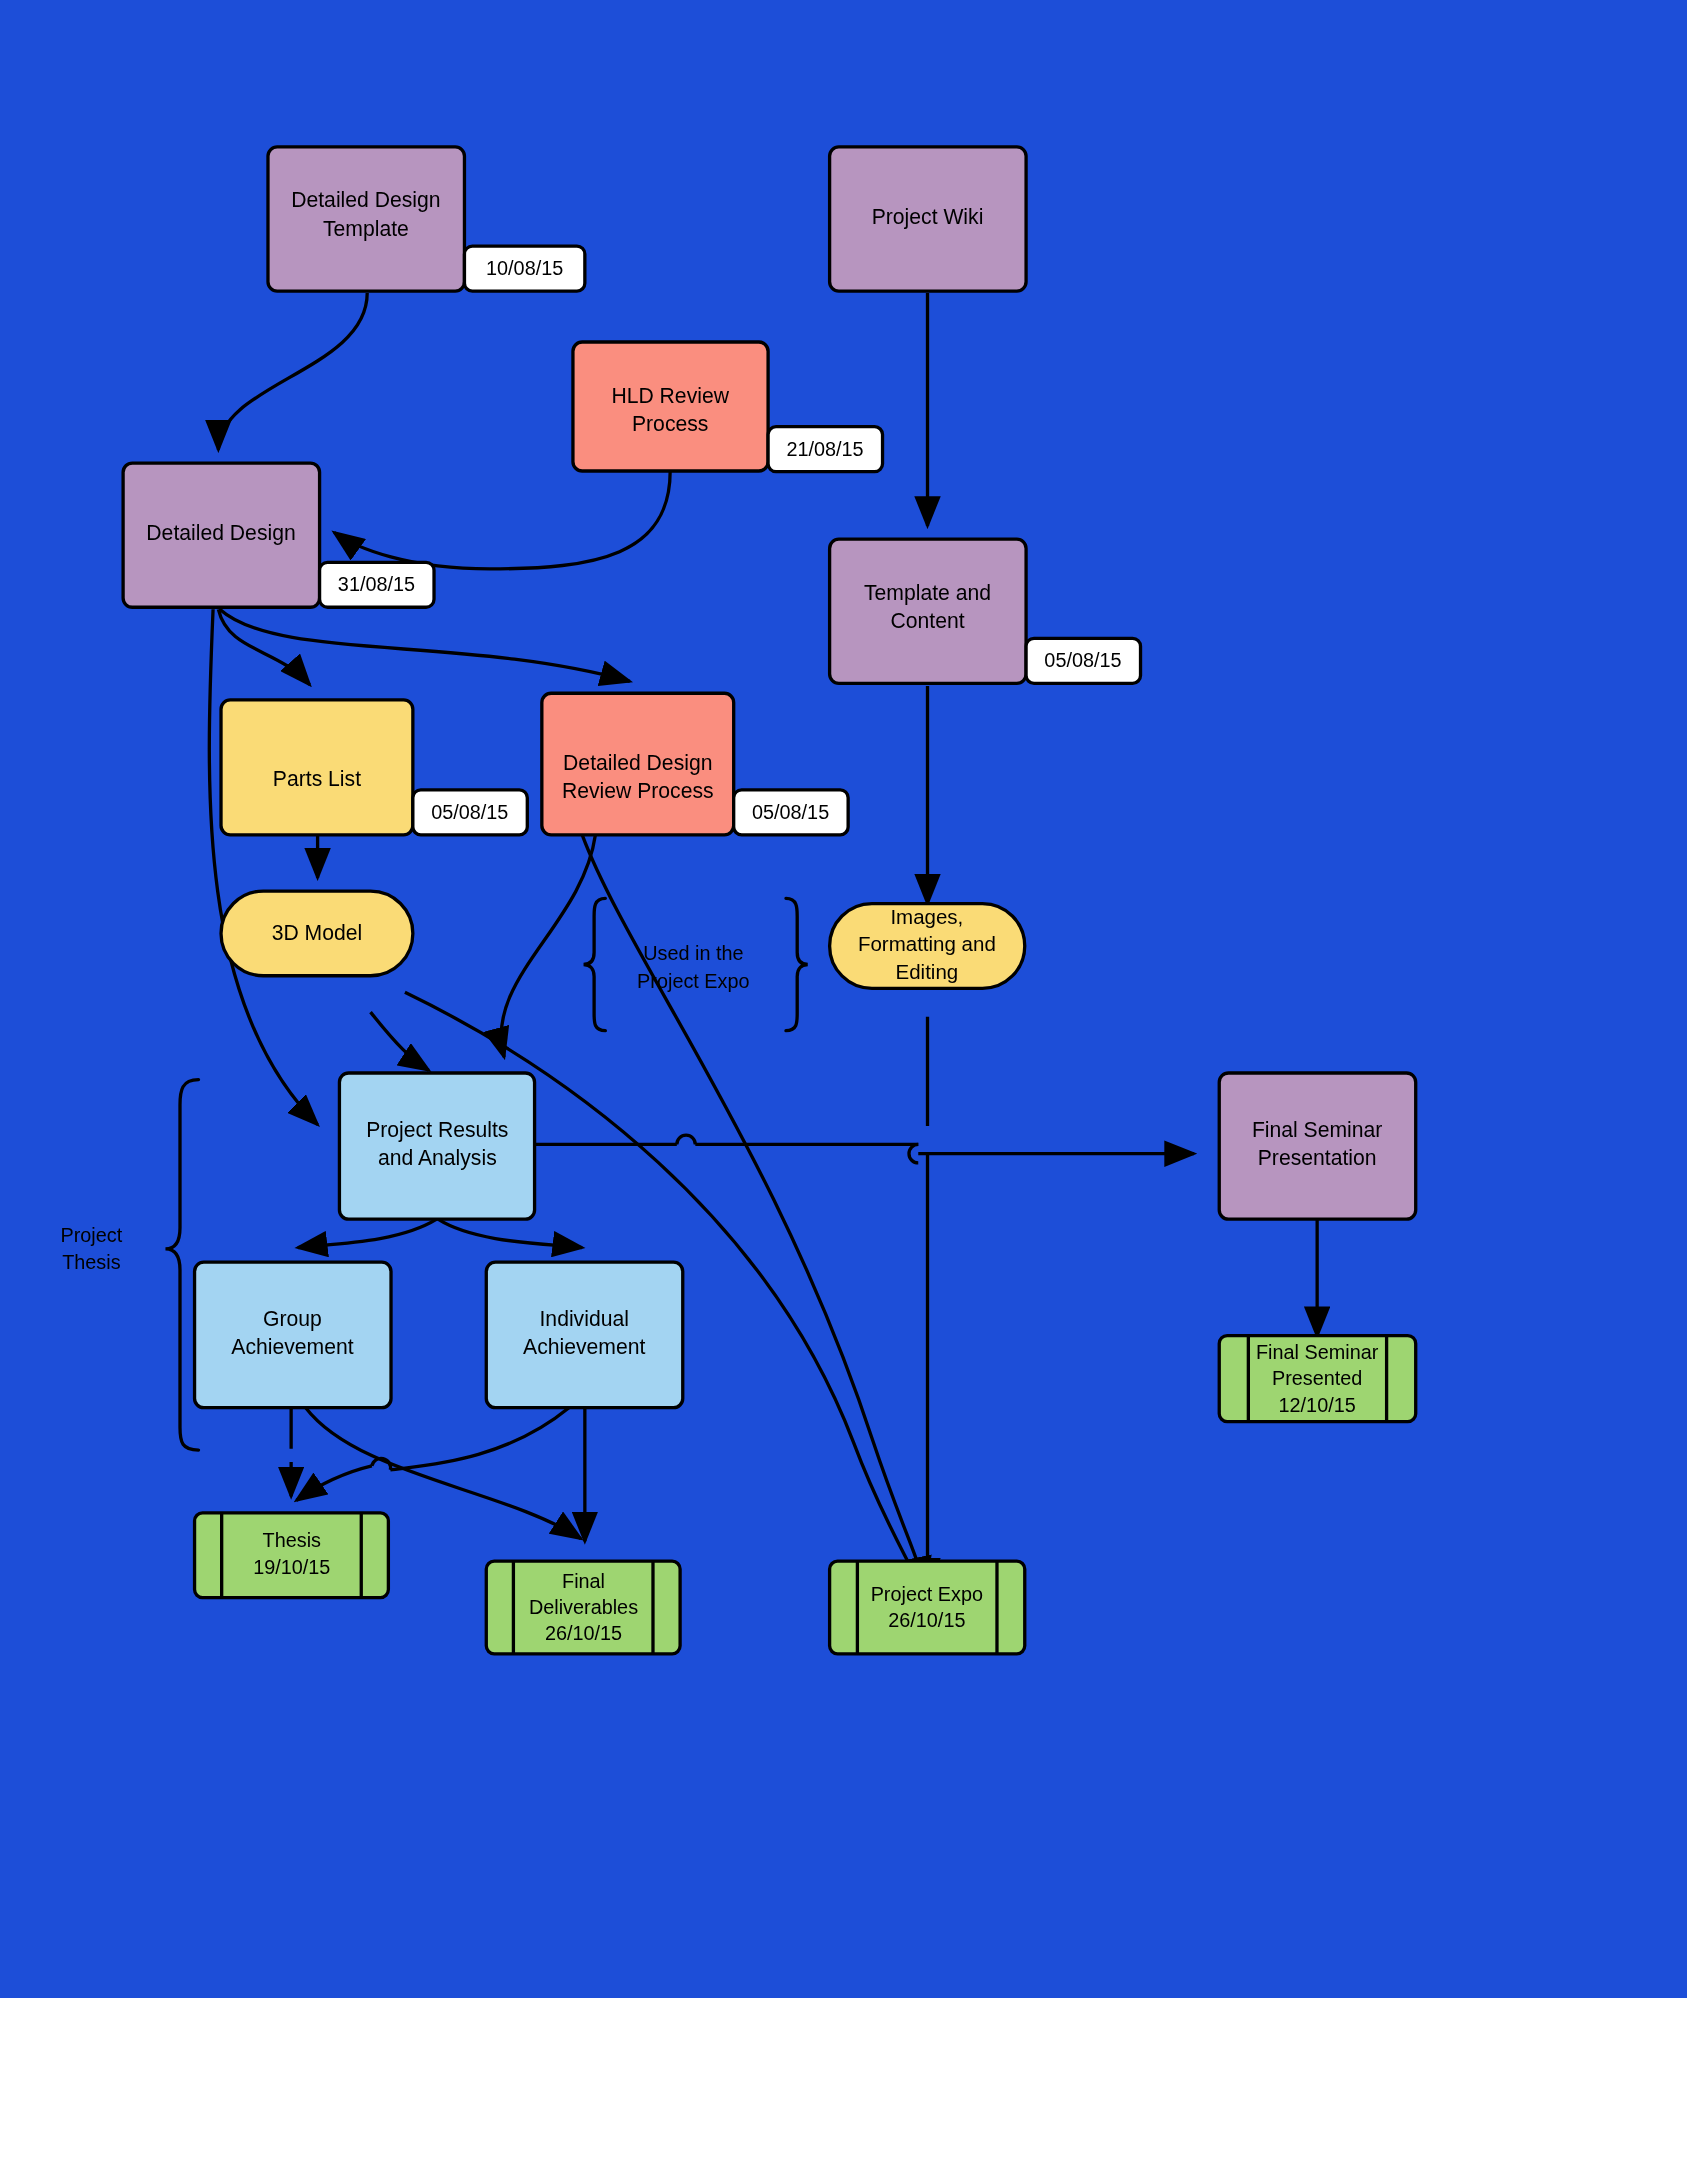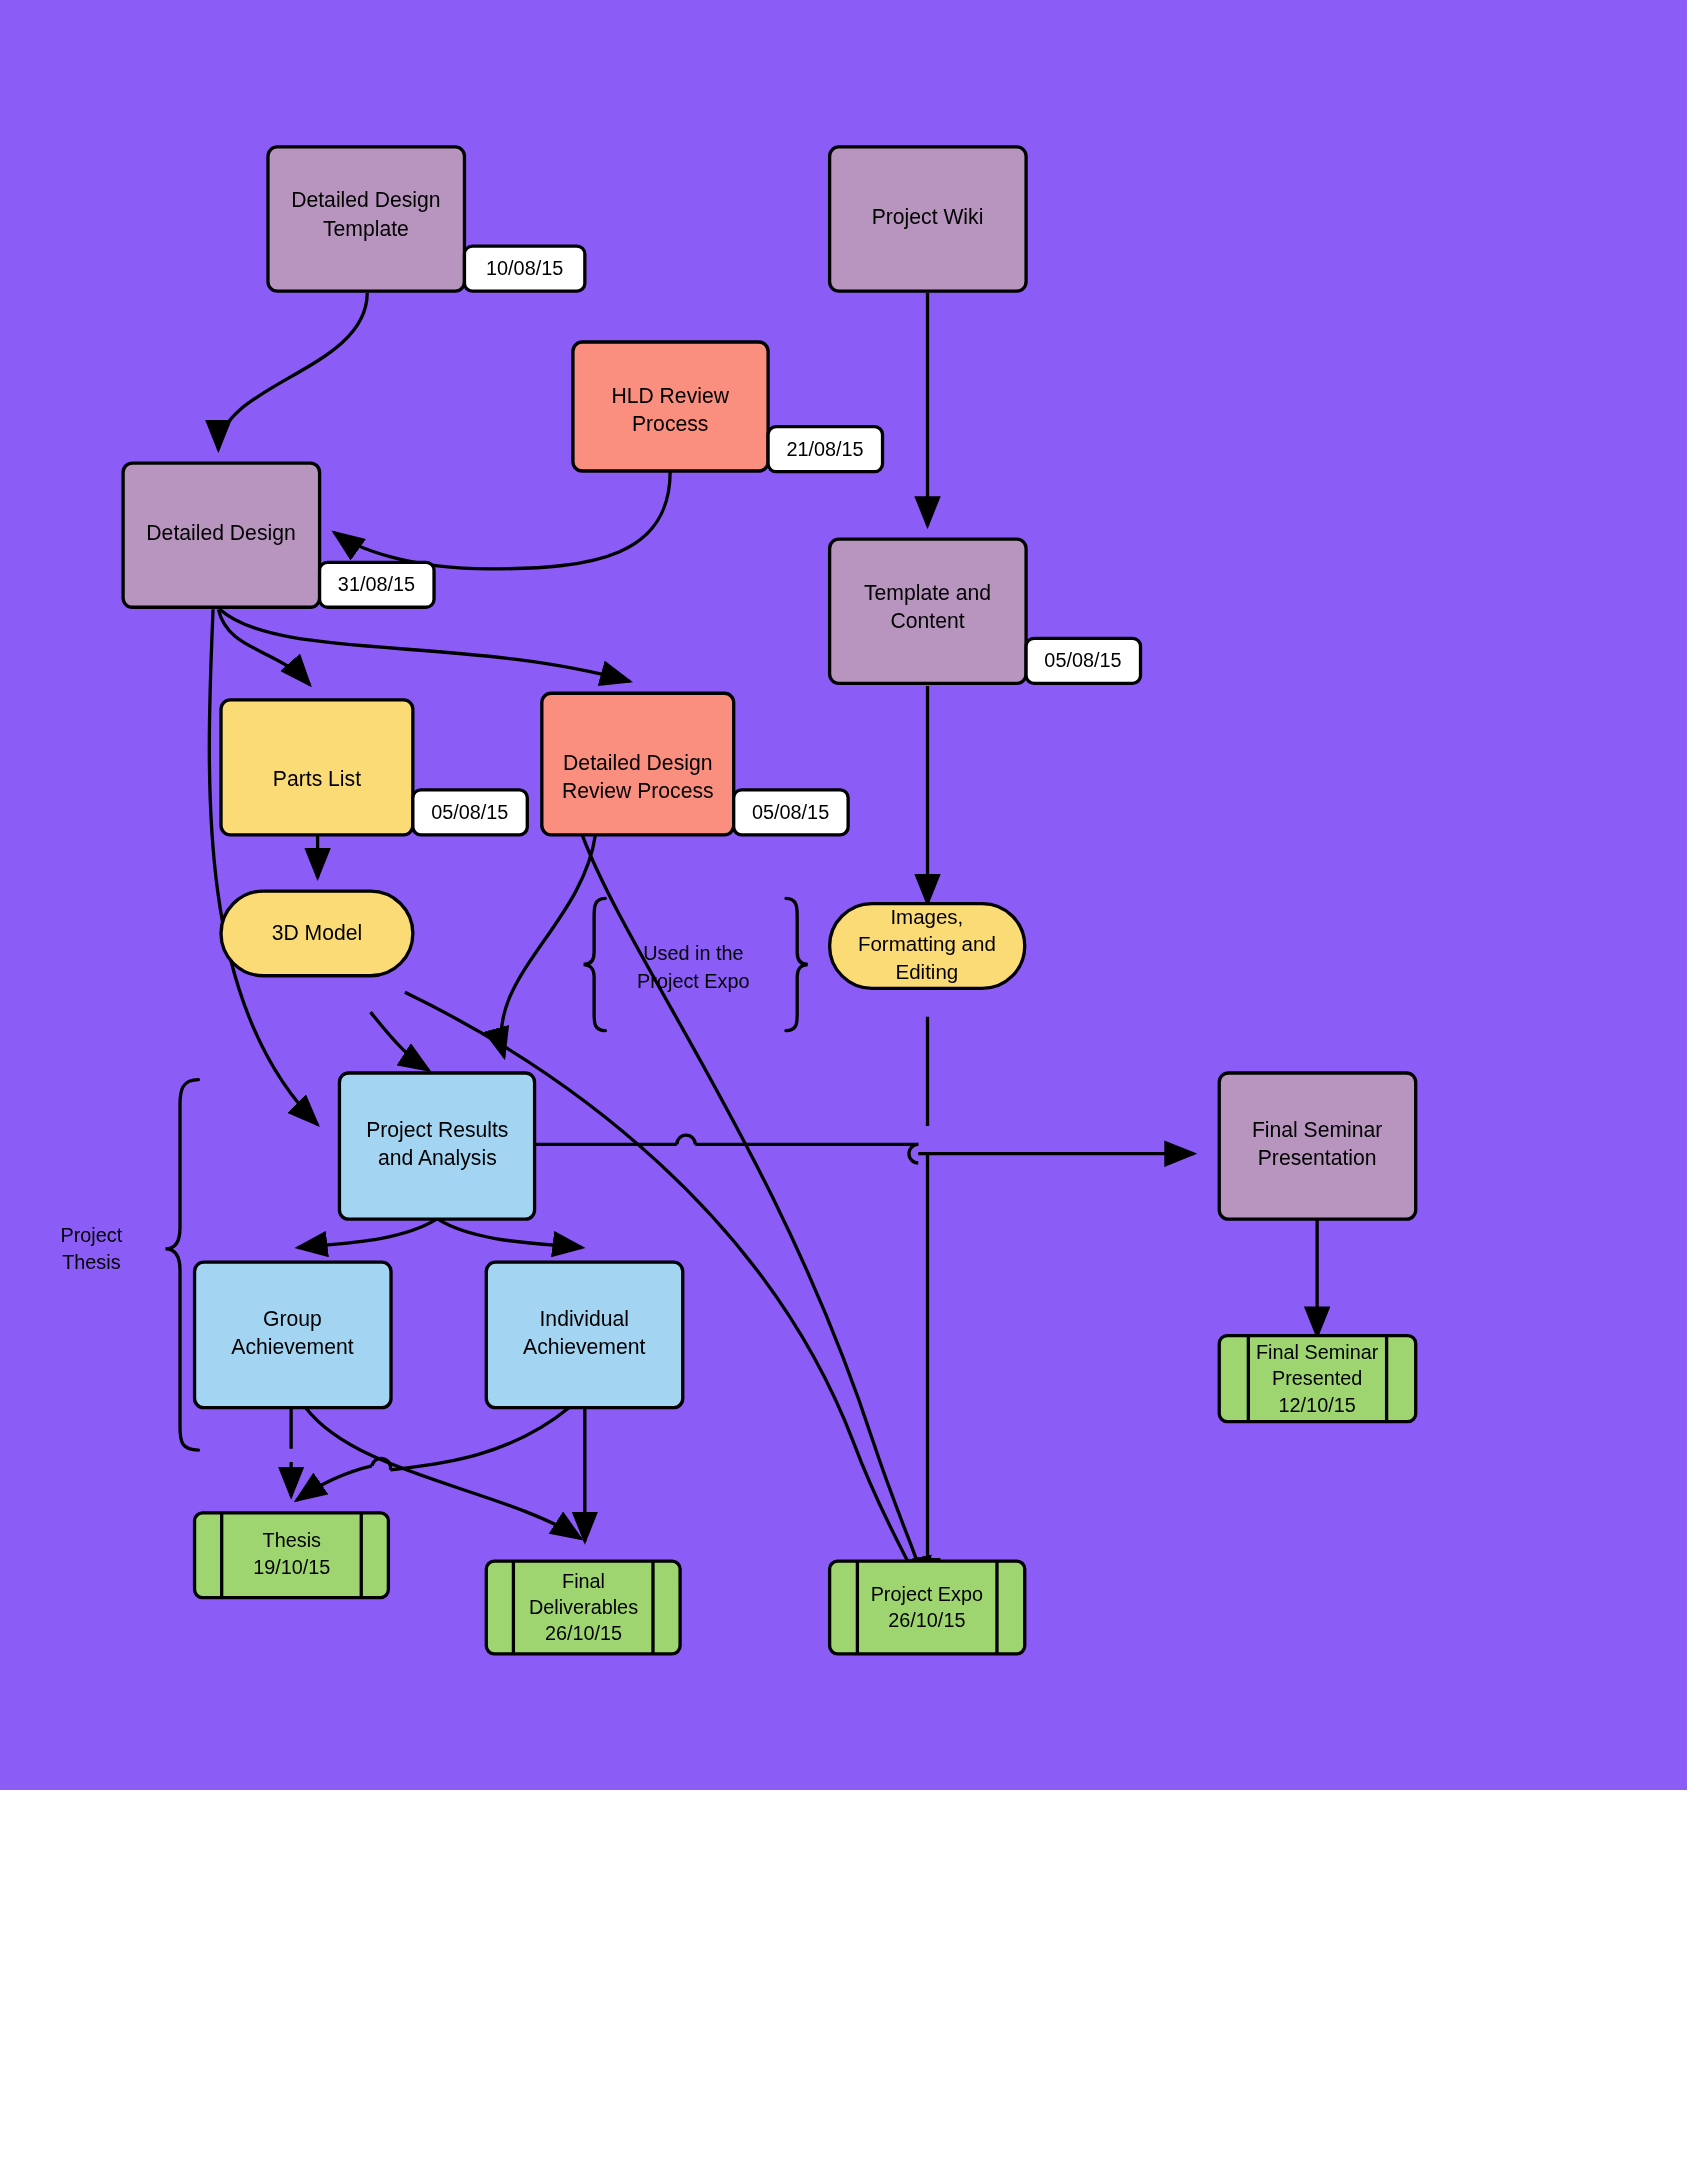--- a/index.html
+++ b/index.html
@@ -1,17 +1,17 @@
 <!DOCTYPE html>
 <html style="font-size:10.6px"><head>
 <meta charset="utf-8">
 <style>
   html,body{margin:0;padding:0;background:#ffffff;}
   body{width:1687px;height:2183px;overflow:hidden;font-family:"Liberation Sans",sans-serif;}
-  #stage{position:relative;width:1687px;height:1790px;background:#8b5cf6;}
+  #stage{position:relative;width:1687px;height:1998px;background:#1d4ed8;}
   svg#diagram{position:absolute;left:0;top:0;width:1687px;height:2183px;}
   .nodeLabel{font-family:"Liberation Sans",sans-serif;fill:#000;text-anchor:middle;dominant-baseline:middle;}
   .dateLabel{font-family:"Liberation Sans",sans-serif;fill:#000;text-anchor:middle;dominant-baseline:middle;font-size:30px;}
   .braceLabel{font-family:"Liberation Sans",sans-serif;fill:#000;text-anchor:middle;dominant-baseline:middle;font-size:30px;}
   .shape{stroke:#000;stroke-width:5;}
   .shapeInner{stroke:#000;stroke-width:5;fill:none;}
   .edge{fill:none;stroke:#000;stroke-width:5;stroke-linecap:butt;}
   .brace{fill:none;stroke:#000;stroke-width:5;stroke-linecap:round;}
 </style>
 </head>

